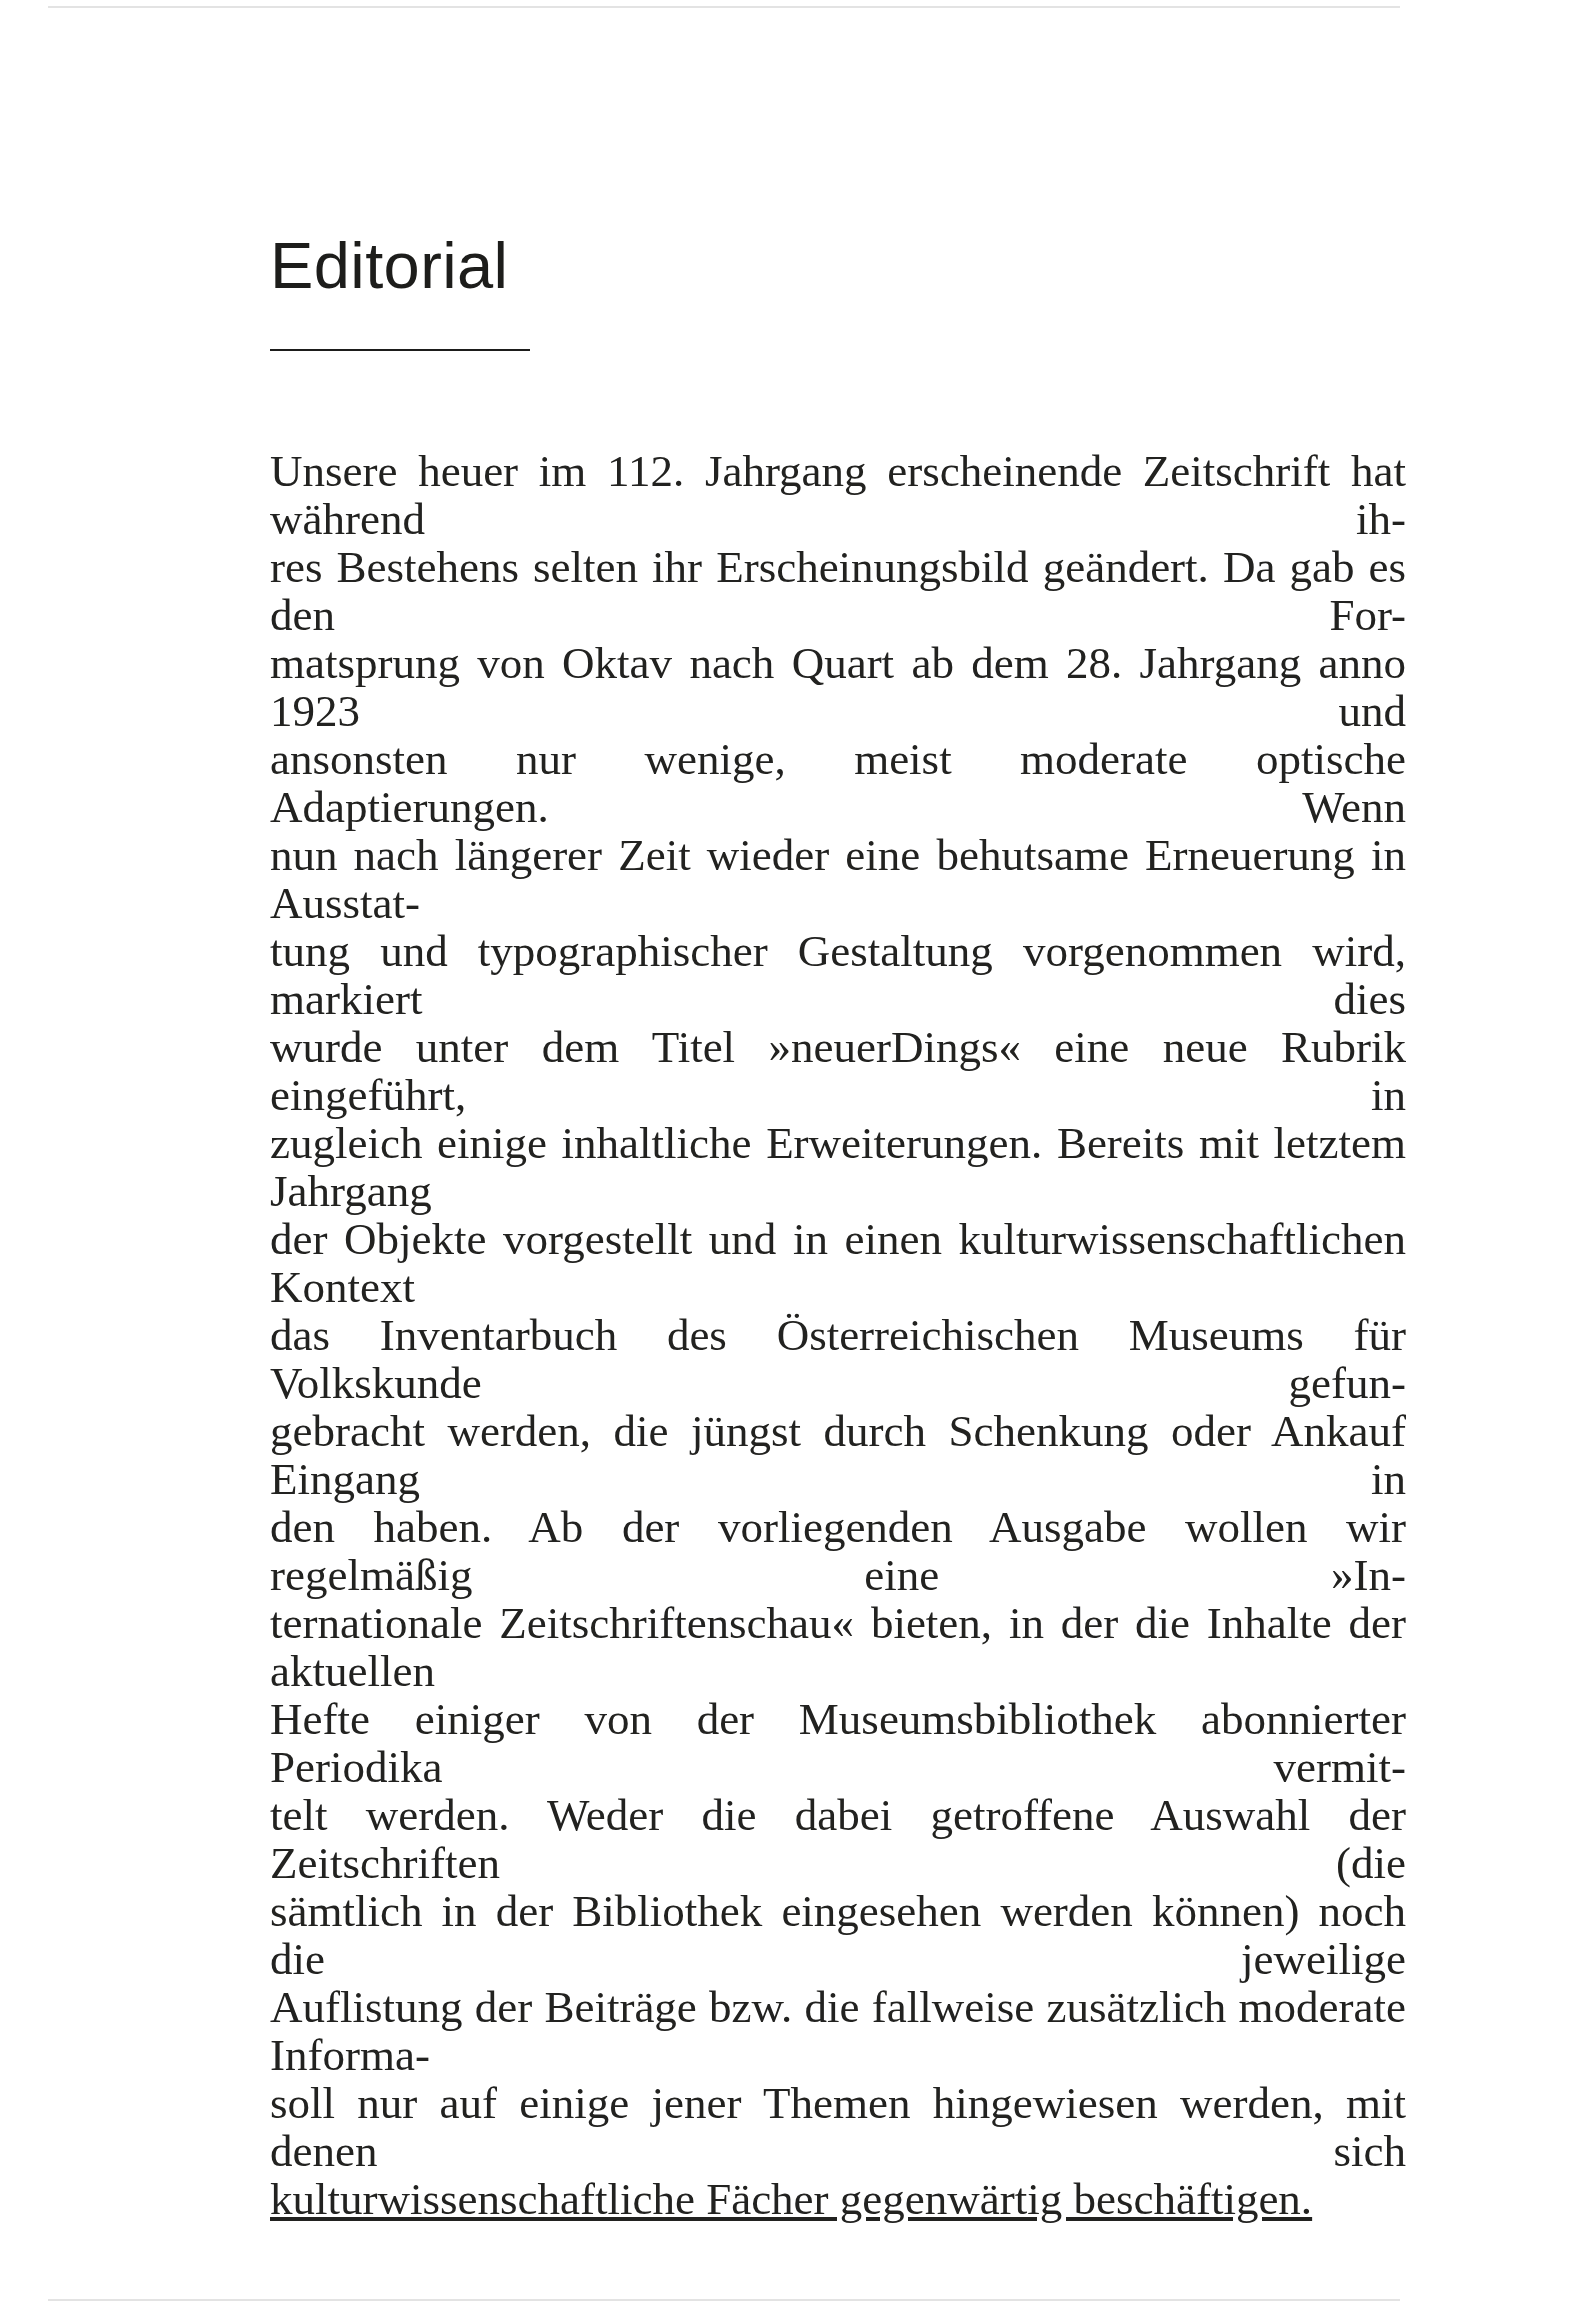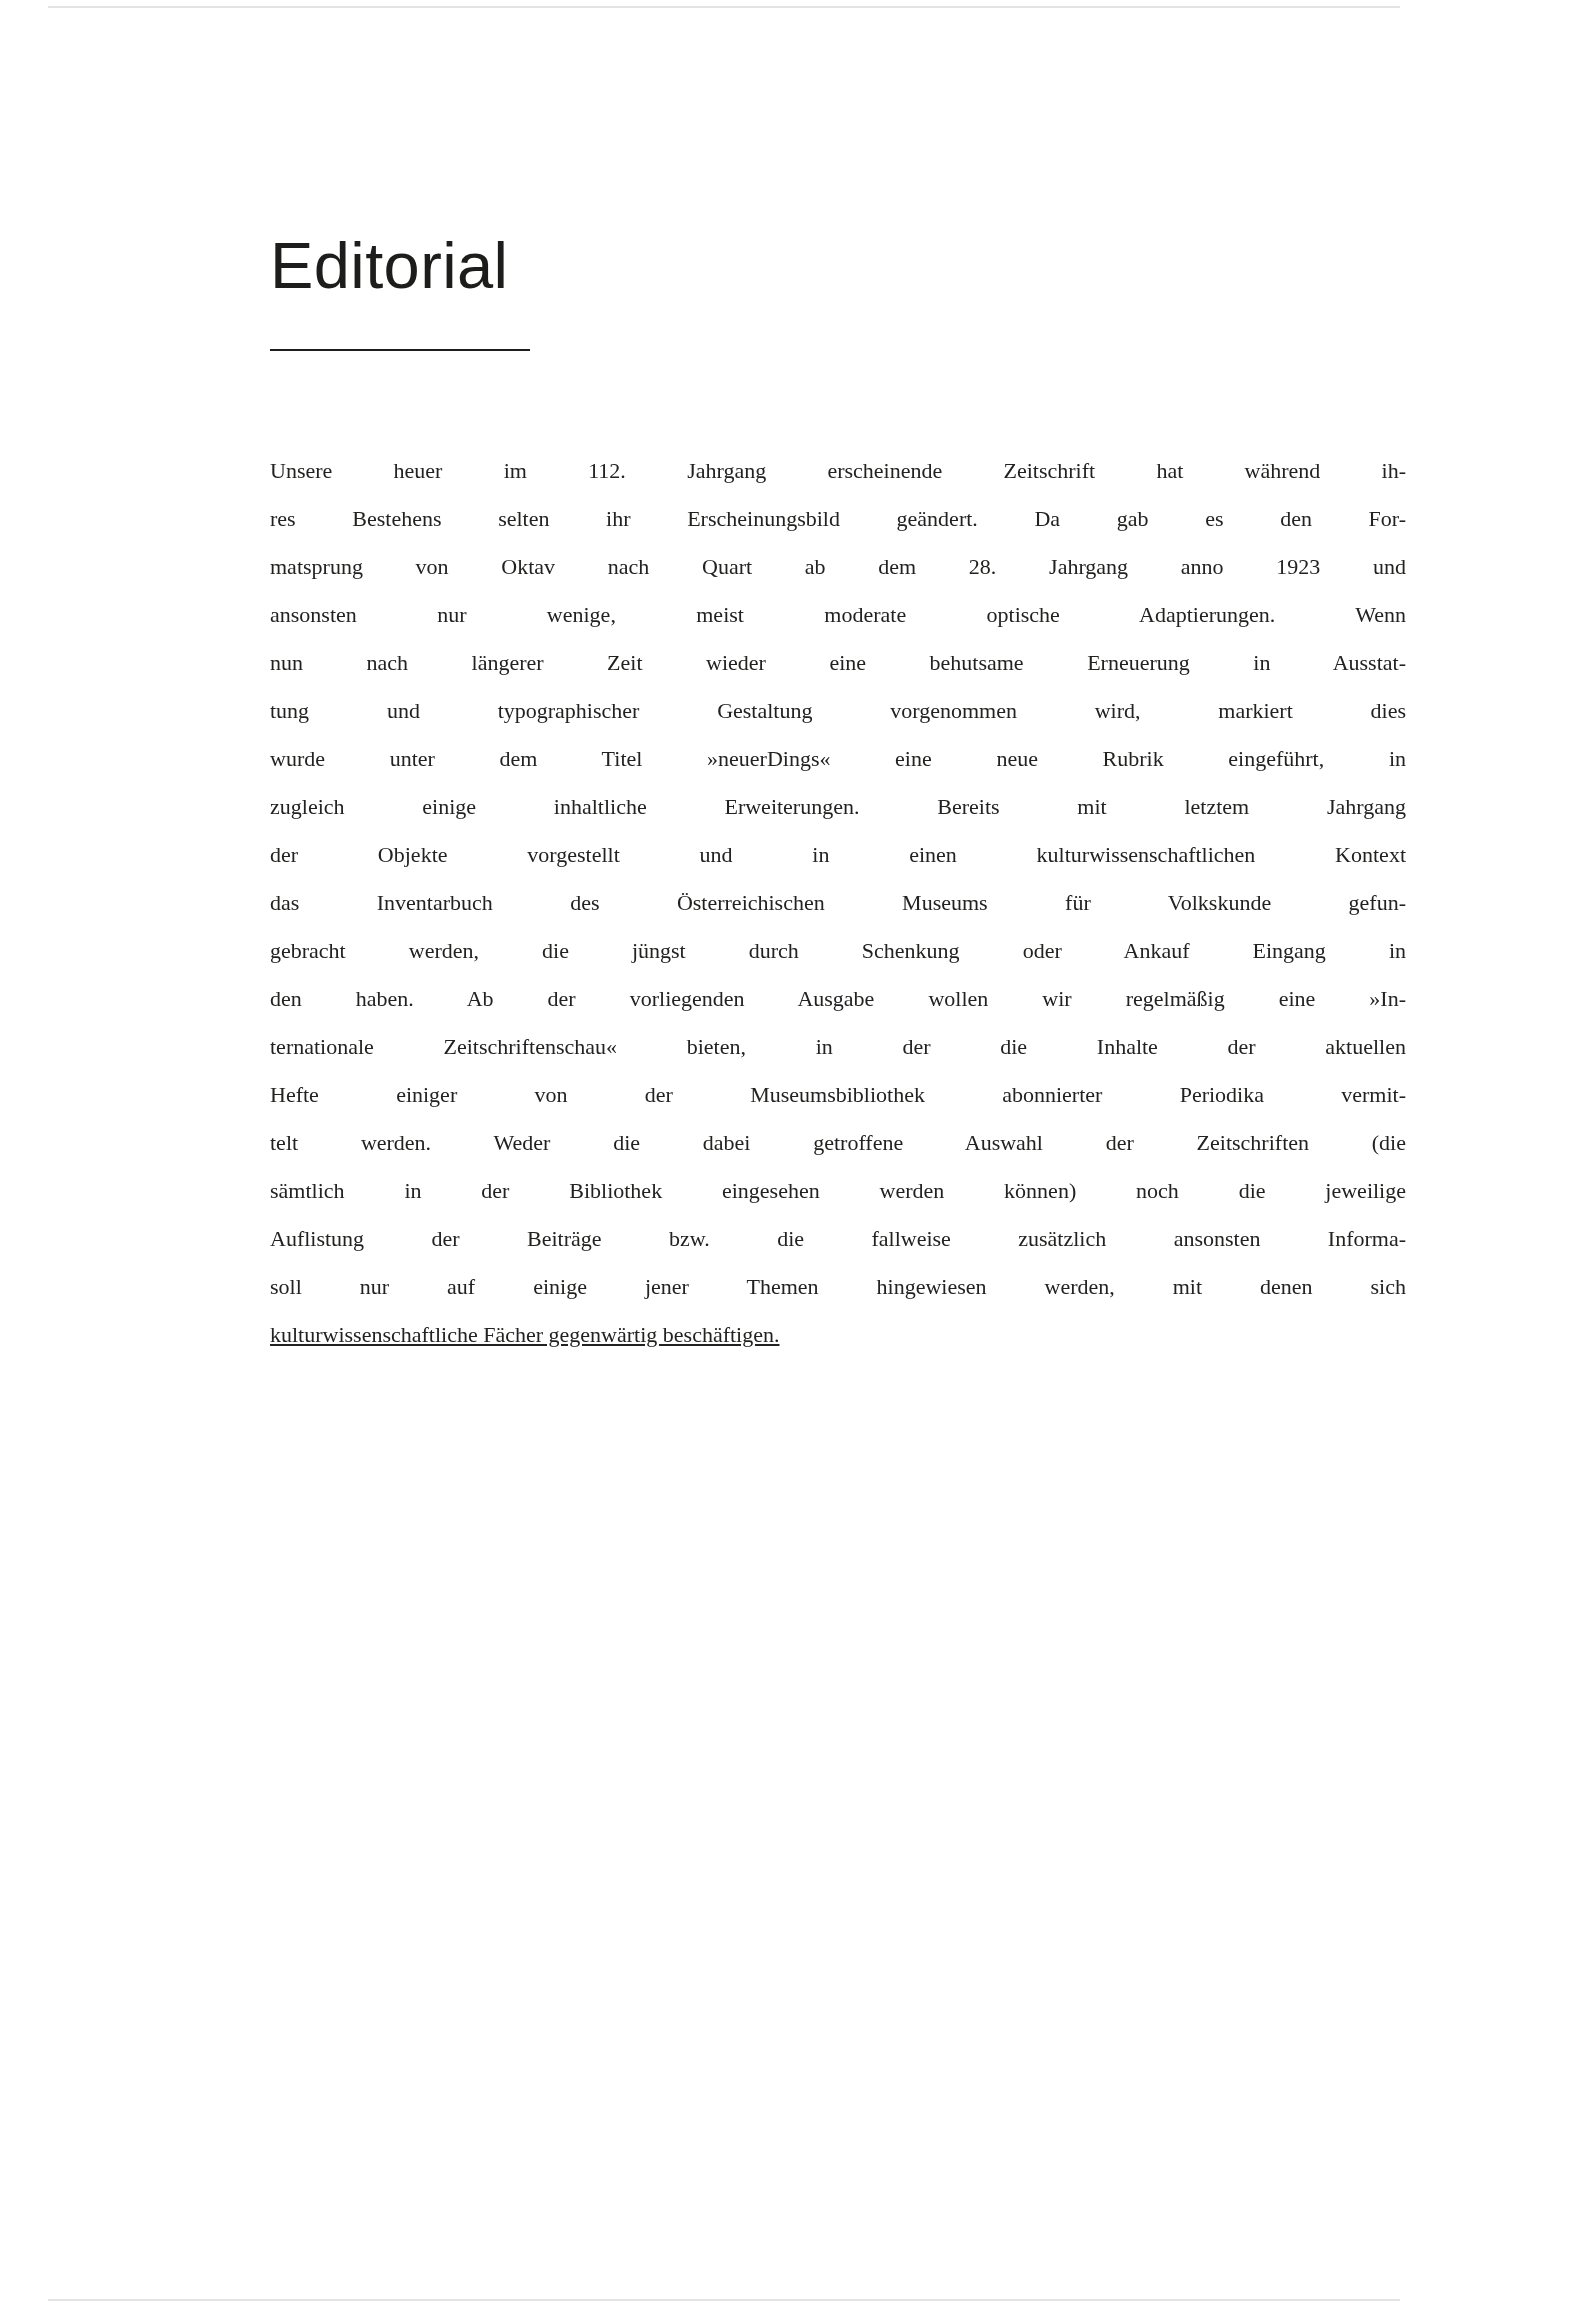--- a/index.html
+++ b/index.html
@@ -43,21 +43,21 @@
     top: 349px;
     width: 260px;
     height: 2.4px;
     background: #1d1d1b;
   }
   .paragraph {
     position: absolute;
     left: 270px;
     top: 447px;
     width: 1136px;
-    font-size: 22px;
+    font-size: 45px;
     line-height: 48px;
     color: #222220;
   }
   .paragraph .line {
     text-align: justify;
     text-align-last: justify;
   }
   .paragraph .line.last {
     text-align-last: left;
     text-decoration: underline;
@@ -83,20 +83,20 @@
       <div class="line">wurde unter dem Titel »neuerDings« eine neue Rubrik eingeführt, in</div>
       <div class="line">zugleich einige inhaltliche Erweiterungen. Bereits mit letztem Jahrgang</div>
       <div class="line">der Objekte vorgestellt und in einen kulturwissenschaftlichen Kontext</div>
       <div class="line">das Inventarbuch des Österreichischen Museums für Volkskunde gefun-</div>
       <div class="line">gebracht werden, die jüngst durch Schenkung oder Ankauf Eingang in</div>
       <div class="line">den haben. Ab der vorliegenden Ausgabe wollen wir regelmäßig eine »In-</div>
       <div class="line">ternationale Zeitschriftenschau« bieten, in der die Inhalte der aktuellen</div>
       <div class="line">Hefte einiger von der Museumsbibliothek abonnierter Periodika vermit-</div>
       <div class="line">telt werden. Weder die dabei getroffene Auswahl der Zeitschriften (die</div>
       <div class="line">sämtlich in der Bibliothek eingesehen werden können) noch die jeweilige</div>
-      <div class="line">Auflistung der Beiträge bzw. die fallweise zusätzlich ansonsten Informa-</div>
+      <div class="line">Auflistung der Beiträge bzw. die fallweise zusätzlich moderate Informa-</div>
       <div class="line">soll nur auf einige jener Themen hingewiesen werden, mit denen sich</div>
       <div class="line last">kulturwissenschaftliche Fächer gegenwärtig beschäftigen.</div>
     </div>
 
   <div class="page-edge bottom"></div>
 </div>
 
 
 </body></html>

